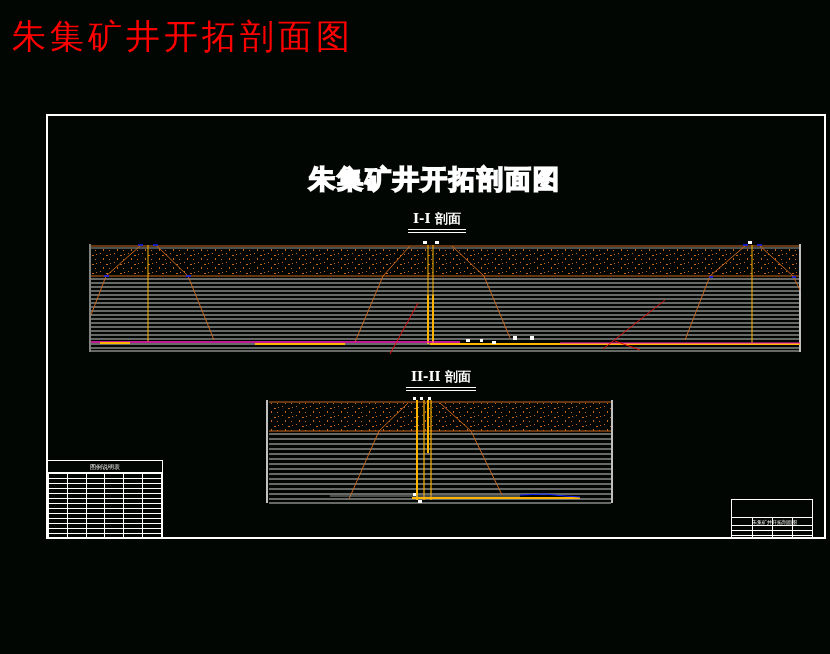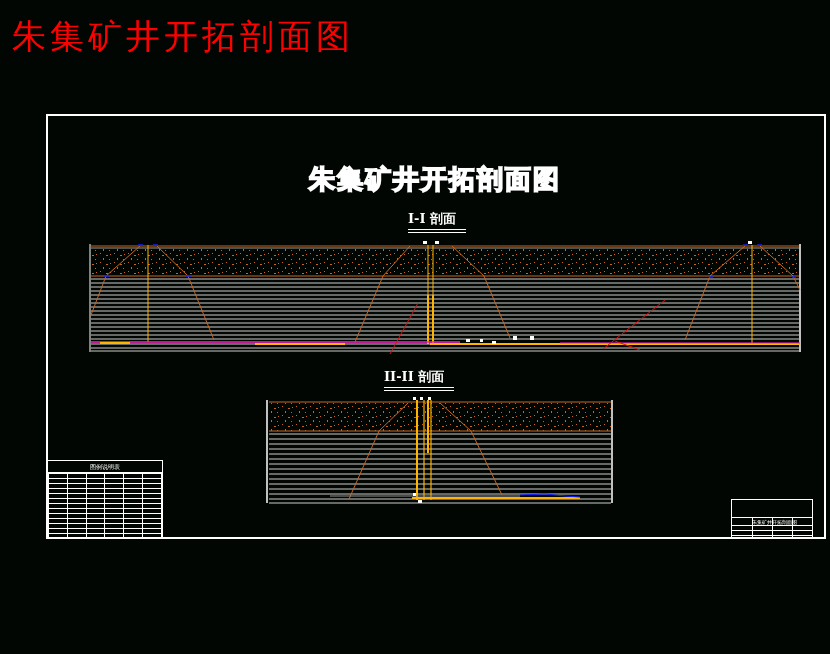--- a/index.html
+++ b/index.html
@@ -1,21 +1,21 @@
 <!DOCTYPE html>
 <html><head>
 <meta charset="utf-8">
 <style>
   html,body{margin:0;padding:0;background:#020602;}
   body{width:830px;height:654px;position:relative;overflow:hidden;font-family:"DejaVu Sans",sans-serif;}
   .red-title{position:absolute;left:12px;top:14px;color:#ff0000;font-family:"DejaVu Serif",serif;font-size:34px;letter-spacing:4px;line-height:44px;}
   .frame{position:absolute;left:46px;top:114px;width:780px;height:425px;border:2px solid #fff;border-right-width:2px;box-sizing:border-box;}
   .main-title{position:absolute;left:300px;top:162px;width:270px;text-align:center;color:#020602;font-size:26px;font-weight:bold;letter-spacing:2px;
     -webkit-text-stroke:1.6px #ffffff;text-shadow:0 0 1px #fff;}
-  .sec-title{position:absolute;color:#fff;font-family:"DejaVu Serif",serif;font-weight:bold;font-size:13px;}
+  .sec-title{position:absolute;color:#fff;font-family:"DejaVu Serif",serif;font-weight:bold;font-size:13px;text-align:center;}
   .sec-title .ul1{display:block;height:1px;background:#fff;margin-top:1px;}
   .sec-title .ul2{display:block;height:1px;background:#fff;margin-top:2px;}
   svg{position:absolute;left:0;top:0;}
   .legend{position:absolute;left:47px;top:460px;width:116px;height:78px;border:1px solid #fff;box-sizing:border-box;}
   .legend .lg-title{height:11px;text-align:center;color:#fff;font-size:6px;line-height:11px;border-bottom:1px solid #fff;}
   .legend table{width:100%;border-collapse:collapse;}
   .legend td{border:1px solid #fff;height:4px;font-size:3px;color:#fff;padding:0;text-align:center;line-height:4px;}
   .title-block{position:absolute;left:731px;top:499px;width:82px;height:40px;border:1px solid #fff;box-sizing:border-box;}
   .title-block .tb-top{height:17px;border-bottom:1px solid #fff;}
   .title-block .tb-name{position:absolute;left:20px;top:19px;font-size:5px;color:#fff;}
@@ -29,21 +29,21 @@
 
 <div class="frame"></div>
 
 <div class="main-title">朱集矿井开拓剖面图</div>
 
 <div class="sec-title" style="left:408px;top:210px;width:58px;">
   <span>I-I 剖面</span>
   <span class="ul1"></span><span class="ul2"></span>
 </div>
 
-<div class="sec-title" style="left:384px;top:368px;width:70px;">
+<div class="sec-title" style="left:406px;top:368px;width:70px;">
   <span>II-II 剖面</span>
   <span class="ul1"></span><span class="ul2"></span>
 </div>
 
 <svg width="830" height="654">
   <defs>
     <pattern id="dots" width="14" height="9" patternUnits="userSpaceOnUse">
       <rect x="2" y="1" width="1" height="1" fill="#c8661e"></rect>
       <rect x="8" y="3" width="2" height="1" fill="#c8661e"></rect>
       <rect x="5" y="6" width="1" height="2" fill="#c8661e"></rect>

